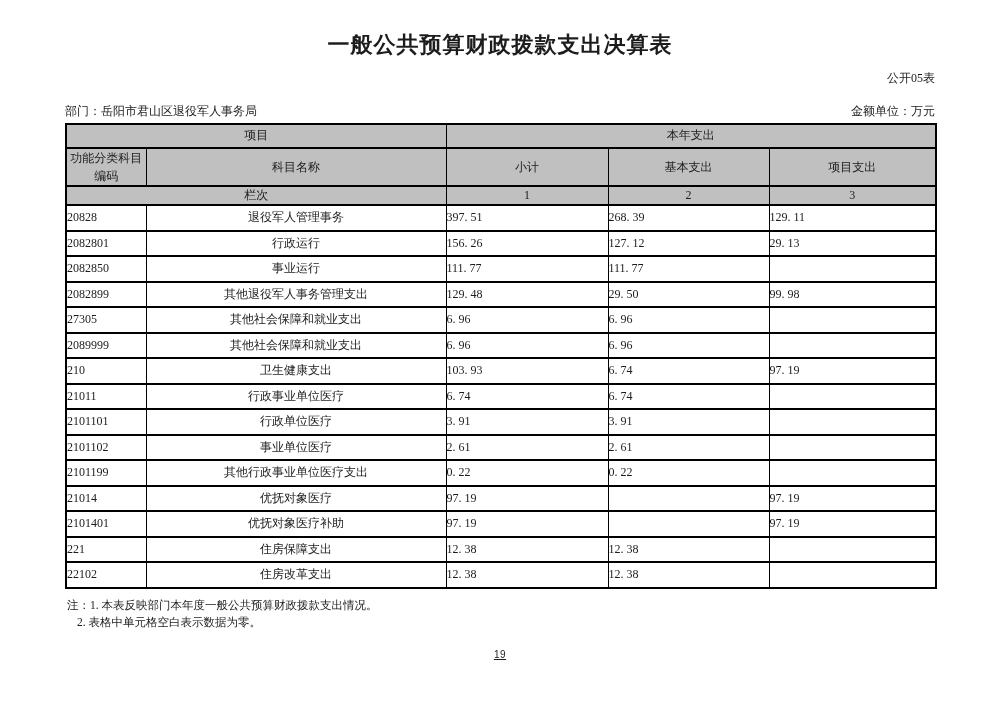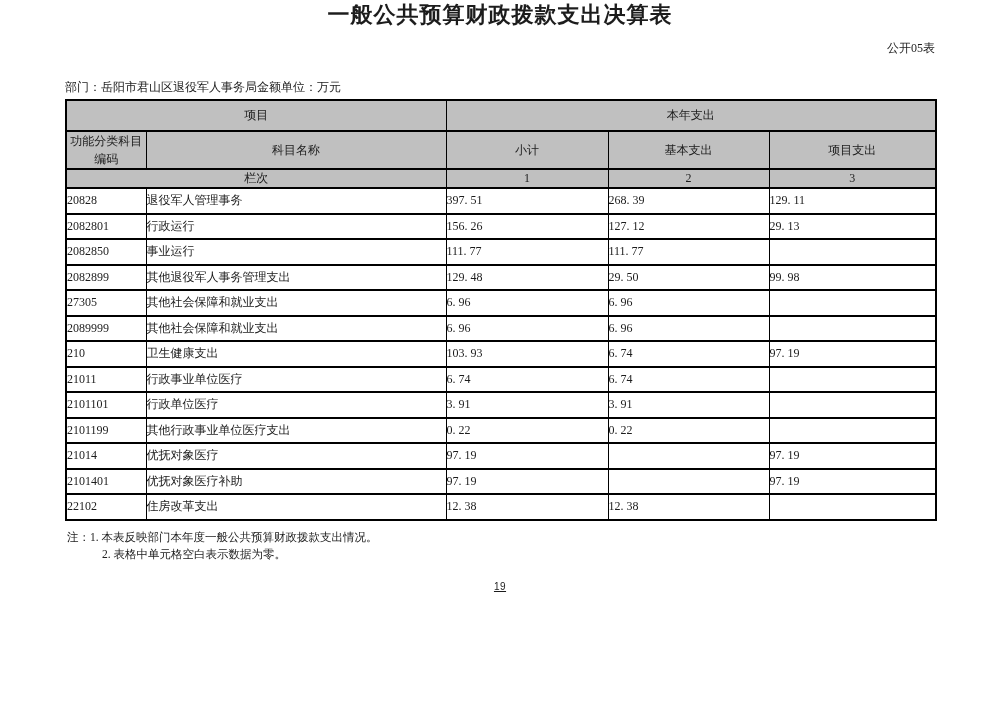--- a/index.html
+++ b/index.html
@@ -11,34 +11,35 @@
     color: #1c1c1c;
     overflow: hidden;
   }
   .page {
     position: relative;
     width: 1000px;
     height: 706px;
     background: #ffffff;
   }
   .title {
+    padding-top: 30px;
     text-align: center;
     font-size: 22px;
     font-weight: 600;
     letter-spacing: 1px;
   }
   .table-code-line {
     margin: 10px 65px 0 65px;
     text-align: right;
     font-size: 12px;
   }
   .meta-line {
-    margin: 22px 65px 3px 65px;
+    margin: 16px 65px 3px 65px;
     display: flex;
-    justify-content: flex-start;
+    justify-content: space-between;
     font-size: 12px;
   }
   table.budget {
     margin-left: 65px;
     width: 870px;
     border-collapse: collapse;
     table-layout: fixed;
     font-size: 12px;
     border: 2px solid var(--border-color, #000);
   }
@@ -52,35 +53,35 @@
     overflow: hidden;
     white-space: nowrap;
   }
   td.hdr {
     background: var(--header-bg, #c0c0c0);
     text-align: center;
     white-space: normal !important;
     line-height: 1.5;
     padding: 0 2px;
   }
-  tr.h1 { height: 31px; }
+  tr.h1 { height: 24px; }
   tr.h1 td { line-height: 1.1; }
   tr.h2 { height: 34px; }
   tr.h3 { height: 19px; }
   tr.h3 td { line-height: 1.1; }
   tbody.data tr { height: 25.5px; }
   td.cell-code { text-align: left; padding-left: 13px; }
-  td.cell-name { text-align: left; padding-left: 4px; }
+  td.cell-name { text-align: center; padding-left: 4px; }
   td.num { text-align: left; padding-right: 5px; }
   .notes {
     margin: 8px 65px 0 67px;
     font-size: 11.5px;
     line-height: 1.55;
   }
-  .notes .line2 { margin-left: 35px; }
+  .notes .line2 { margin-left: 10px; }
   .page-number {
     margin-top: 17px;
     text-align: center;
     font-size: 10px;
     font-family: "Liberation Sans", "DejaVu Sans", sans-serif;
     letter-spacing: 0.5px;
     text-decoration: underline;
   }
 </style>
 </head>
@@ -182,20 +183,27 @@
       <td class="num"></td>
     </tr>
         <tr>
       <td class="cell-code">2101101</td>
       <td class="cell-name">行政单位医疗</td>
       <td class="num">3. 91</td>
       <td class="num">3. 91</td>
       <td class="num"></td>
     </tr>
         <tr>
+      <td class="cell-code">2101102</td>
+      <td class="cell-name">事业单位医疗</td>
+      <td class="num">2. 61</td>
+      <td class="num">2. 61</td>
+      <td class="num"></td>
+    </tr>
+        <tr>
       <td class="cell-code">2101199</td>
       <td class="cell-name">其他行政事业单位医疗支出</td>
       <td class="num">0. 22</td>
       <td class="num">0. 22</td>
       <td class="num"></td>
     </tr>
         <tr>
       <td class="cell-code">21014</td>
       <td class="cell-name">优抚对象医疗</td>
       <td class="num">97. 19</td>
@@ -203,20 +211,27 @@
       <td class="num">97. 19</td>
     </tr>
         <tr>
       <td class="cell-code">2101401</td>
       <td class="cell-name">优抚对象医疗补助</td>
       <td class="num">97. 19</td>
       <td class="num"></td>
       <td class="num">97. 19</td>
     </tr>
         <tr>
+      <td class="cell-code">221</td>
+      <td class="cell-name">住房保障支出</td>
+      <td class="num">12. 38</td>
+      <td class="num">12. 38</td>
+      <td class="num"></td>
+    </tr>
+        <tr>
       <td class="cell-code">22102</td>
       <td class="cell-name">住房改革支出</td>
       <td class="num">12. 38</td>
       <td class="num">12. 38</td>
       <td class="num"></td>
     </tr>
       </tbody>
   </table>
 
   <div class="notes">

